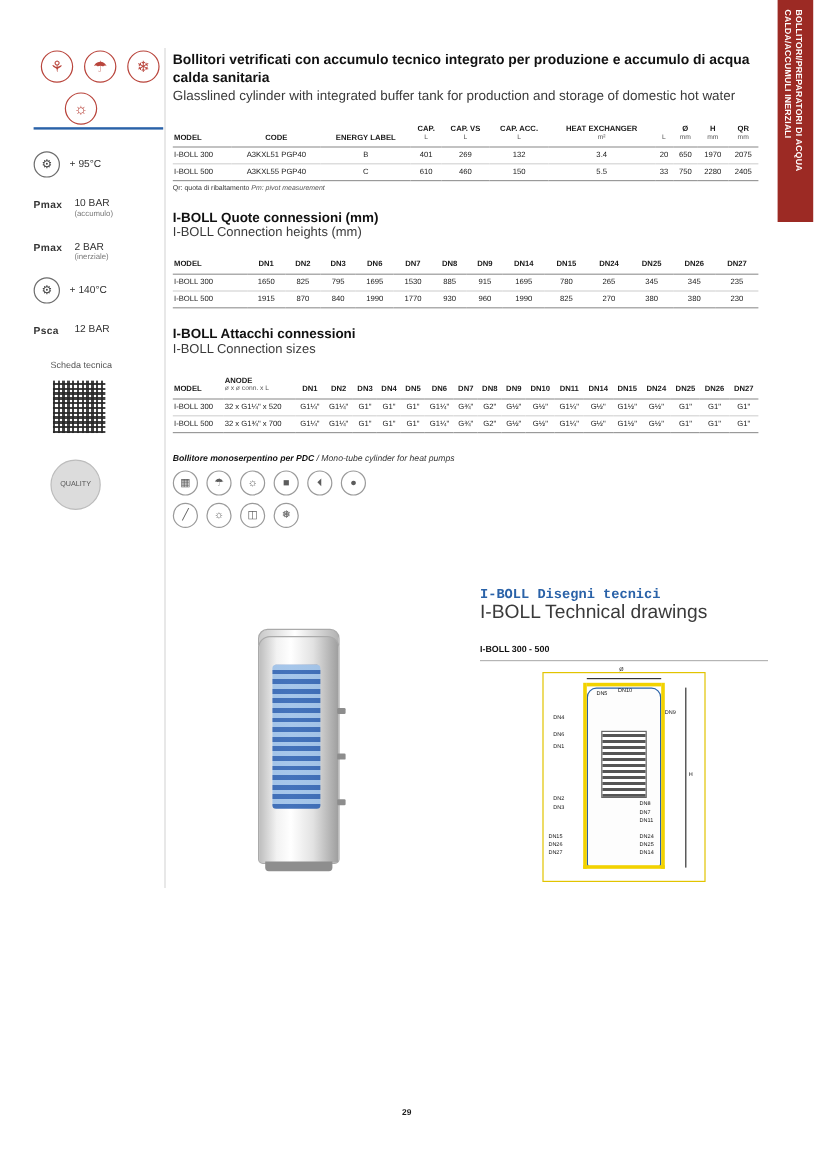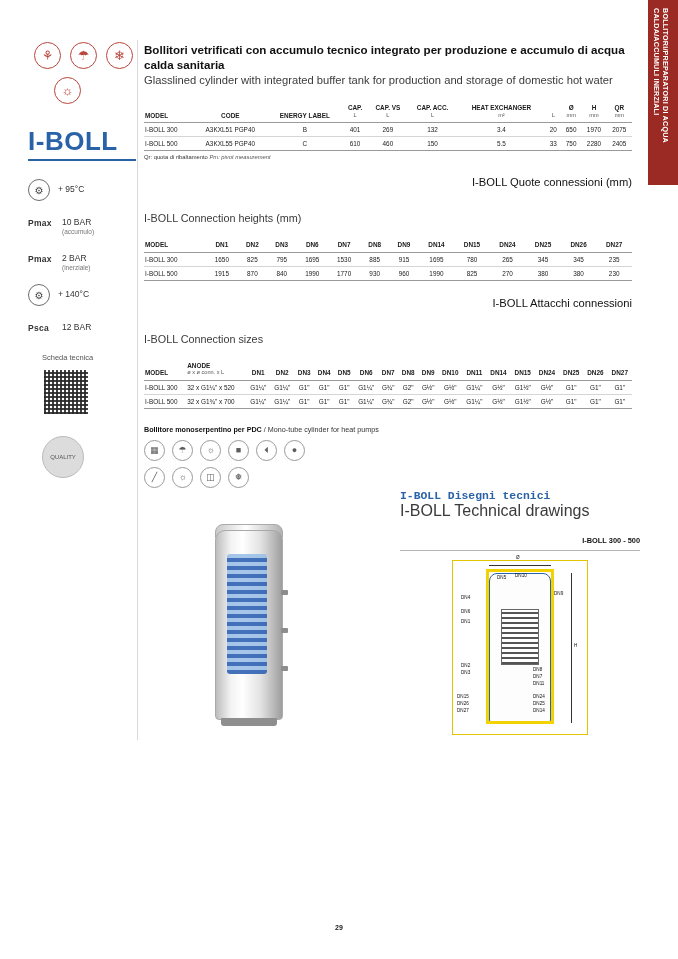--- a/index.html
+++ b/index.html
@@ -201,37 +201,36 @@
   }
   .tnote {
     font-size: 5.8px;
     color: #333;
     margin-top: 3px;
   }
   .tnote i { color: #555; }
 
   h2.sect {
     font-size: 11.2px;
-    font-weight: normal;
+    font-weight: bold;
     margin: 16px 0 0 0;
     color: #111;
-    text-align: right;
   }
   .sect-sub {
     font-size: 10.8px;
     color: #3a3a3a;
     line-height: 13px;
-    margin-top: 24px;
   }
 
   .subhead {
     font-size: 7.2px;
     font-weight: bold;
     margin-top: 16px;
     color: #111;
+    font-style: italic;
   }
   .subhead span.reg { font-weight: normal; color: #333; }
 
   .pictos {
     display: flex;
     gap: 7px;
     margin-top: 6px;
   }
   .picto {
     width: 21px; height: 21px;
@@ -257,21 +256,21 @@
     font-family: Liberation Mono, monospace;
   }
   .draw-title .sub2 {
     font-size: 16px;
     color: #3a3a3a;
   }
   .draw-cap {
     position: absolute;
     left: 400px; top: 536px;
     width: 240px;
-    text-align: right;
+    text-align: left;
     font-size: 7.4px;
     font-weight: bold;
     color: #111;
   }
   .draw-cap-rule {
     position: absolute;
     left: 400px; top: 550px;
     width: 240px; height: 1px;
     background: #b5b5b5;
   }
@@ -383,21 +382,20 @@
   <div class="leftcol">
     <div class="icon-row">
       <div class="circ-icon">⚘</div>
       <div class="circ-icon">☂</div>
       <div class="circ-icon">❄</div>
     </div>
     <div class="icon-row icon-row2">
       <div class="circ-icon">☼</div>
     </div>
 
-    <div class="brand">I-BOLL</div>
     <div class="brand-rule"></div>
 
     <div class="spec-list">
       <div class="spec">
         <div class="sym">⚙</div>
         <div class="val">+ 95°C</div>
       </div>
       <div class="spec">
         <div class="sym nobox">Pmax</div>
         <div class="val">

